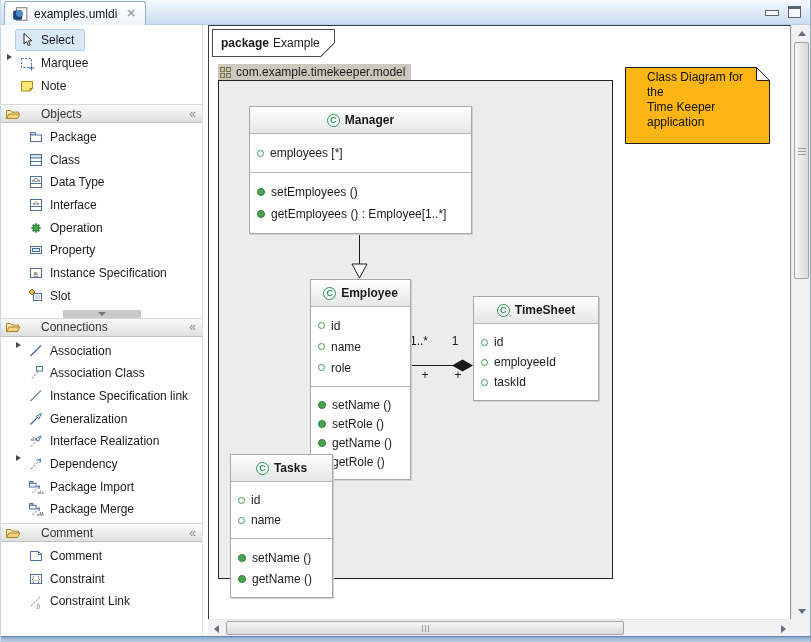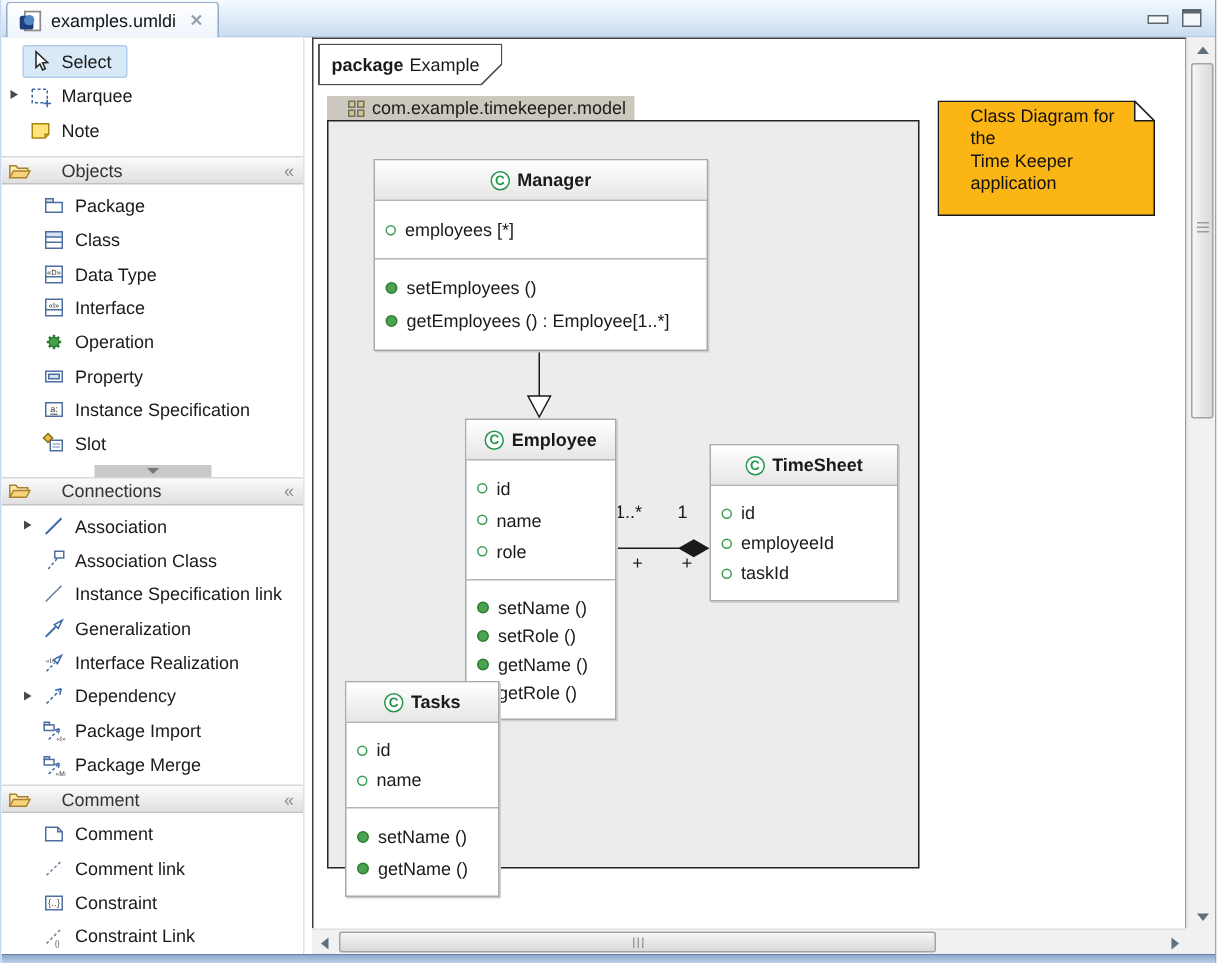--- a/index.html
+++ b/index.html
@@ -18,21 +18,21 @@
   .tab-close{color:#98a2ac;font-weight:bold;font-size:11px;margin-left:3px;cursor:pointer}
   .winbtns{position:absolute;right:9px;top:6px;display:flex;gap:11px;align-items:center}
   .minbtn{width:12px;height:11px;position:relative}
   .minbtn::after{content:'';position:absolute;left:0;top:3px;width:12px;height:4px;border:1px solid #5c6670;background:#f5f8fb}
   .maxbtn{width:13px;height:12px;border:1px solid #5c6670;border-top:3px solid #5c6670;background:#f5f8fb}
 
   
   .palette{position:absolute;left:0;top:25px;width:202px;height:611px;background:#fff;
     border-right:1px solid #e2e2e2;overflow:hidden}
   .tools{padding:4px 0 6px}
-  .prow{height:23px;display:flex;align-items:center;padding-left:3px;cursor:pointer}
+  .prow{height:23px;display:flex;align-items:flex-start;padding-left:3px;cursor:pointer}
   .drawer-items .prow{height:22.7px;padding-left:12px}
   .fly{width:11px;height:11px;flex:0 0 11px;position:relative}
   .fly.on::after{content:'';position:absolute;left:3px;top:2px;
     border-left:5px solid #4a4a4a;border-top:3.5px solid transparent;border-bottom:3.5px solid transparent}
   .pill{display:flex;align-items:center;gap:6px;padding:2px 10px 2px 3px;border:1px solid transparent;border-radius:2px}
   .prow.selected .pill{background:#d9e9f8;border-color:#afcfec}
   .pi{width:16px;height:16px;flex:0 0 16px}
   .plabel{white-space:nowrap}
   .drawer-header{height:19px;display:flex;align-items:center;gap:20px;padding:0 7px 0 4px;
     background:linear-gradient(#fbfbfb,#dfdfdf);border-top:1px solid #d8d8d8;border-bottom:1px solid #c2c2c2;color:#333}
@@ -44,21 +44,21 @@
 
   
   .canvas{position:absolute;left:207px;top:25px;width:583px;height:594px;background:#fff;
     border-left:1px solid #3c3c3c;border-top:1px solid #3c3c3c;border-right:1px solid #9a9a9a}
   .frame-tab{position:absolute;left:3px;top:3px;width:123px;height:28px;background:#4a4a4a;
     clip-path:polygon(0 0,100% 0,100% 50%,calc(100% - 14px) 100%,0 100%)}
   .frame-tab-inner{position:absolute;inset:1px;background:#fff;display:flex;align-items:center;padding-left:8px;gap:4px;
     clip-path:polygon(0 0,100% 0,100% 48%,calc(100% - 13.5px) 100%,0 100%)}
   .kw{font-weight:bold}
   .pkg-label{position:absolute;left:9px;top:38px;height:16px;display:inline-flex;align-items:center;gap:5px;
-    background:#ccc8bd;padding:0 6px 0 14px;white-space:nowrap}
+    background:#ccc8bd;padding:0 6px 0 2px;white-space:nowrap}
   .grid-icon{width:11px;height:11px;display:grid;grid-template-columns:5px 5px;grid-template-rows:5px 5px;gap:1px}
   .grid-icon span{background:#cdc694;border:1px solid #74735f}
   .pkg-body{position:absolute;left:9px;top:54px;width:395px;height:499px;background:#ececec;border:1px solid #242424}
 
   .uml-class{position:absolute;background:#fff;border:1px solid #a8a8a8;box-shadow:1px 1px 0 #cfcfcf}
   .uc-head{height:26px;display:flex;align-items:center;justify-content:center;gap:5px;
     background:linear-gradient(#ffffff,#e6e6e6)}
   .c-badge{width:13px;height:13px;border:1.5px solid #27964f;border-radius:50%;color:#27964f;
     font-size:9px;font-weight:bold;display:flex;align-items:center;justify-content:center;line-height:1;background:#fff;flex:0 0 13px}
   .uc-name{font-weight:bold}
@@ -449,29 +449,20 @@
             <svg class="pi">
               <use href="#ic-comment"></use>
             </svg>
             <span class="plabel">Comment</span>
           </span>
         </div>
       <div class="prow">
           <span class="fly"></span>
           <span class="pill">
             <svg class="pi">
-              <use href="#ic-commentlink"></use>
-            </svg>
-            <span class="plabel">Comment link</span>
-          </span>
-        </div>
-      <div class="prow">
-          <span class="fly"></span>
-          <span class="pill">
-            <svg class="pi">
               <use href="#ic-constraint"></use>
             </svg>
             <span class="plabel">Constraint</span>
           </span>
         </div>
       <div class="prow">
           <span class="fly"></span>
           <span class="pill">
             <svg class="pi">
               <use href="#ic-constraintlink"></use>

